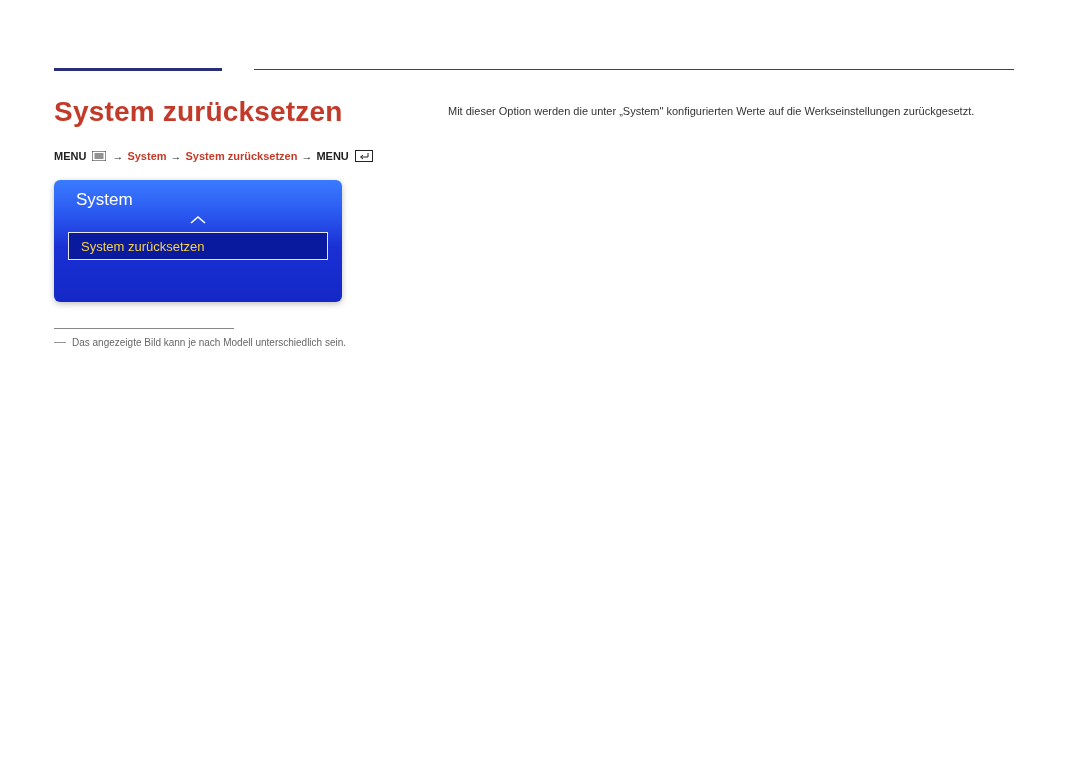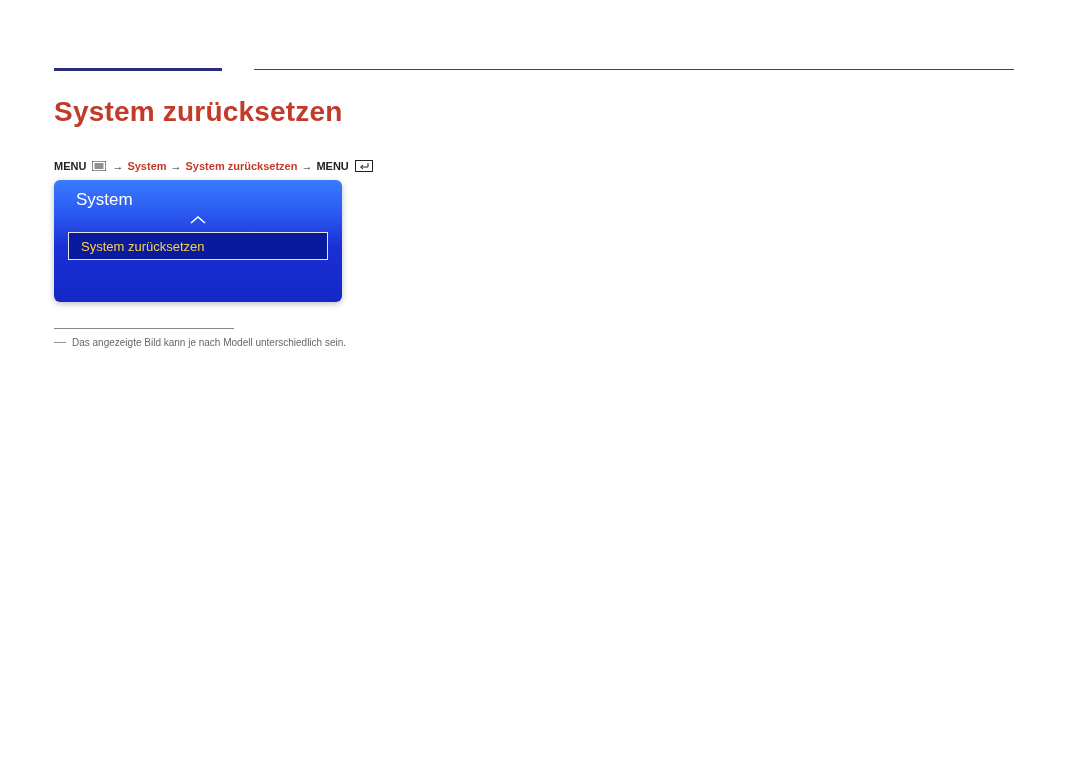--- a/index.html
+++ b/index.html
@@ -39,21 +39,21 @@
       top: 103px;
       right: 54px;
       font-size: 11px;
       color: #333;
       line-height: 1.5;
     }
 
     .breadcrumb {
       position: absolute;
       left: 54px;
-      top: 160px;
+      top: 150px;
       font-size: 11px;
       color: #222;
       display: flex;
       align-items: center;
       gap: 4px;
       font-weight: 600;
     }
     .breadcrumb .arrow { font-weight: 400; }
     .breadcrumb .hl { color: #c23b2a; }
     .breadcrumb .menu-icon {
@@ -128,20 +128,21 @@
 </head>
 <body>
 
 <div class="page">
 
   <div class="top-accent"></div>
   <div class="top-rule"></div>
 
   <h1 class="page-title">System zurücksetzen</h1>
 
+  <p class="description">Mit dieser Option werden die unter „System" konfigurierten Werte auf die Werkseinstellungen zurückgesetzt.</p>
 
   <div class="breadcrumb">
     <span>MENU</span>
     <span class="menu-icon">
       <svg width="14" height="10" viewBox="0 0 14 10">
         <rect x="0" y="0" width="14" height="10" fill="none" stroke="#222" stroke-width="1"></rect>
         <line x1="2.5" y1="3" x2="11.5" y2="3" stroke="#222" stroke-width="1"></line>
         <line x1="2.5" y1="5" x2="11.5" y2="5" stroke="#222" stroke-width="1"></line>
         <line x1="2.5" y1="7" x2="11.5" y2="7" stroke="#222" stroke-width="1"></line>
       </svg>

